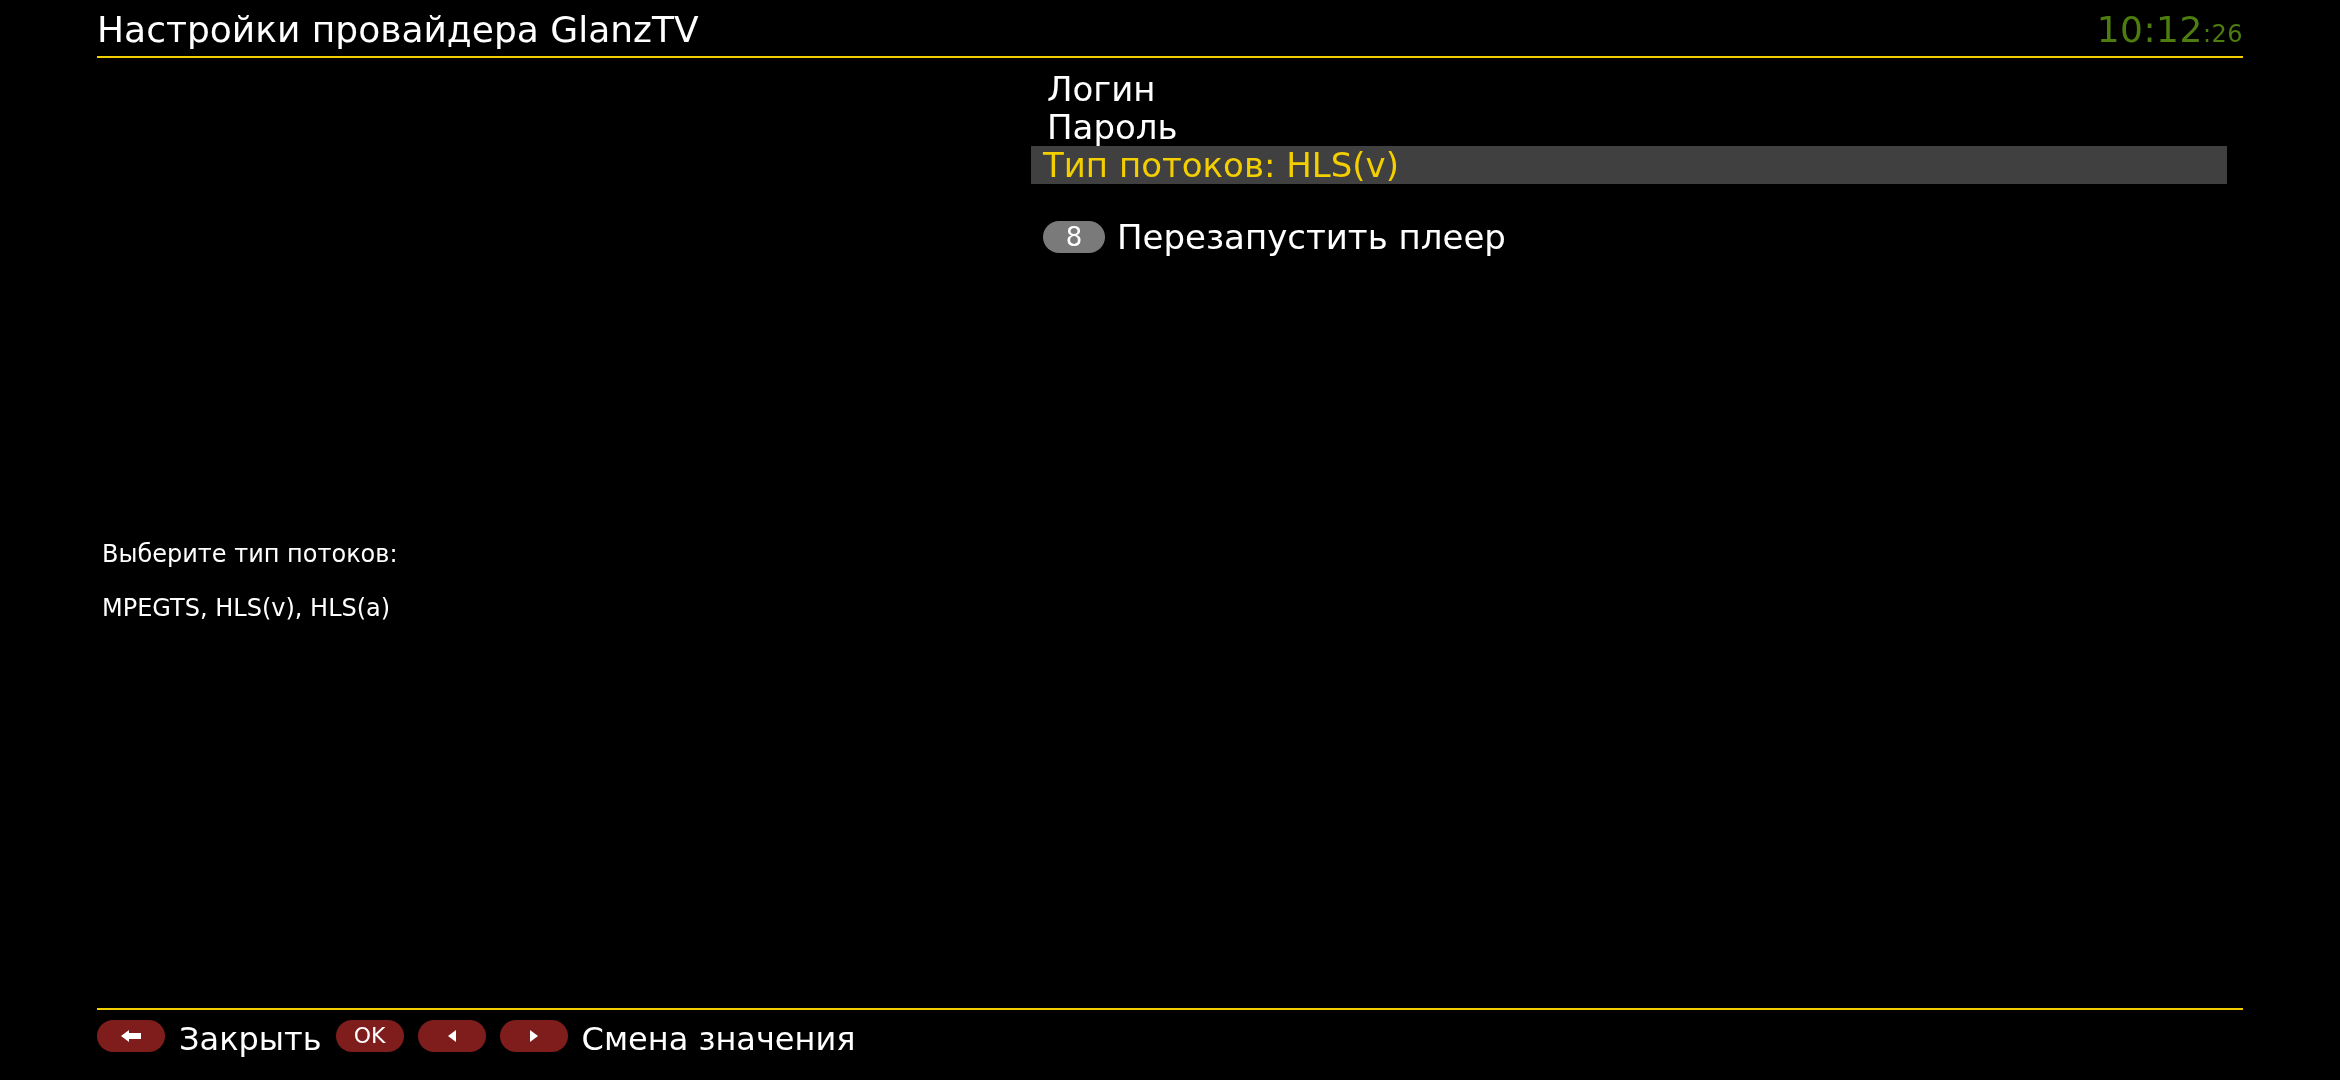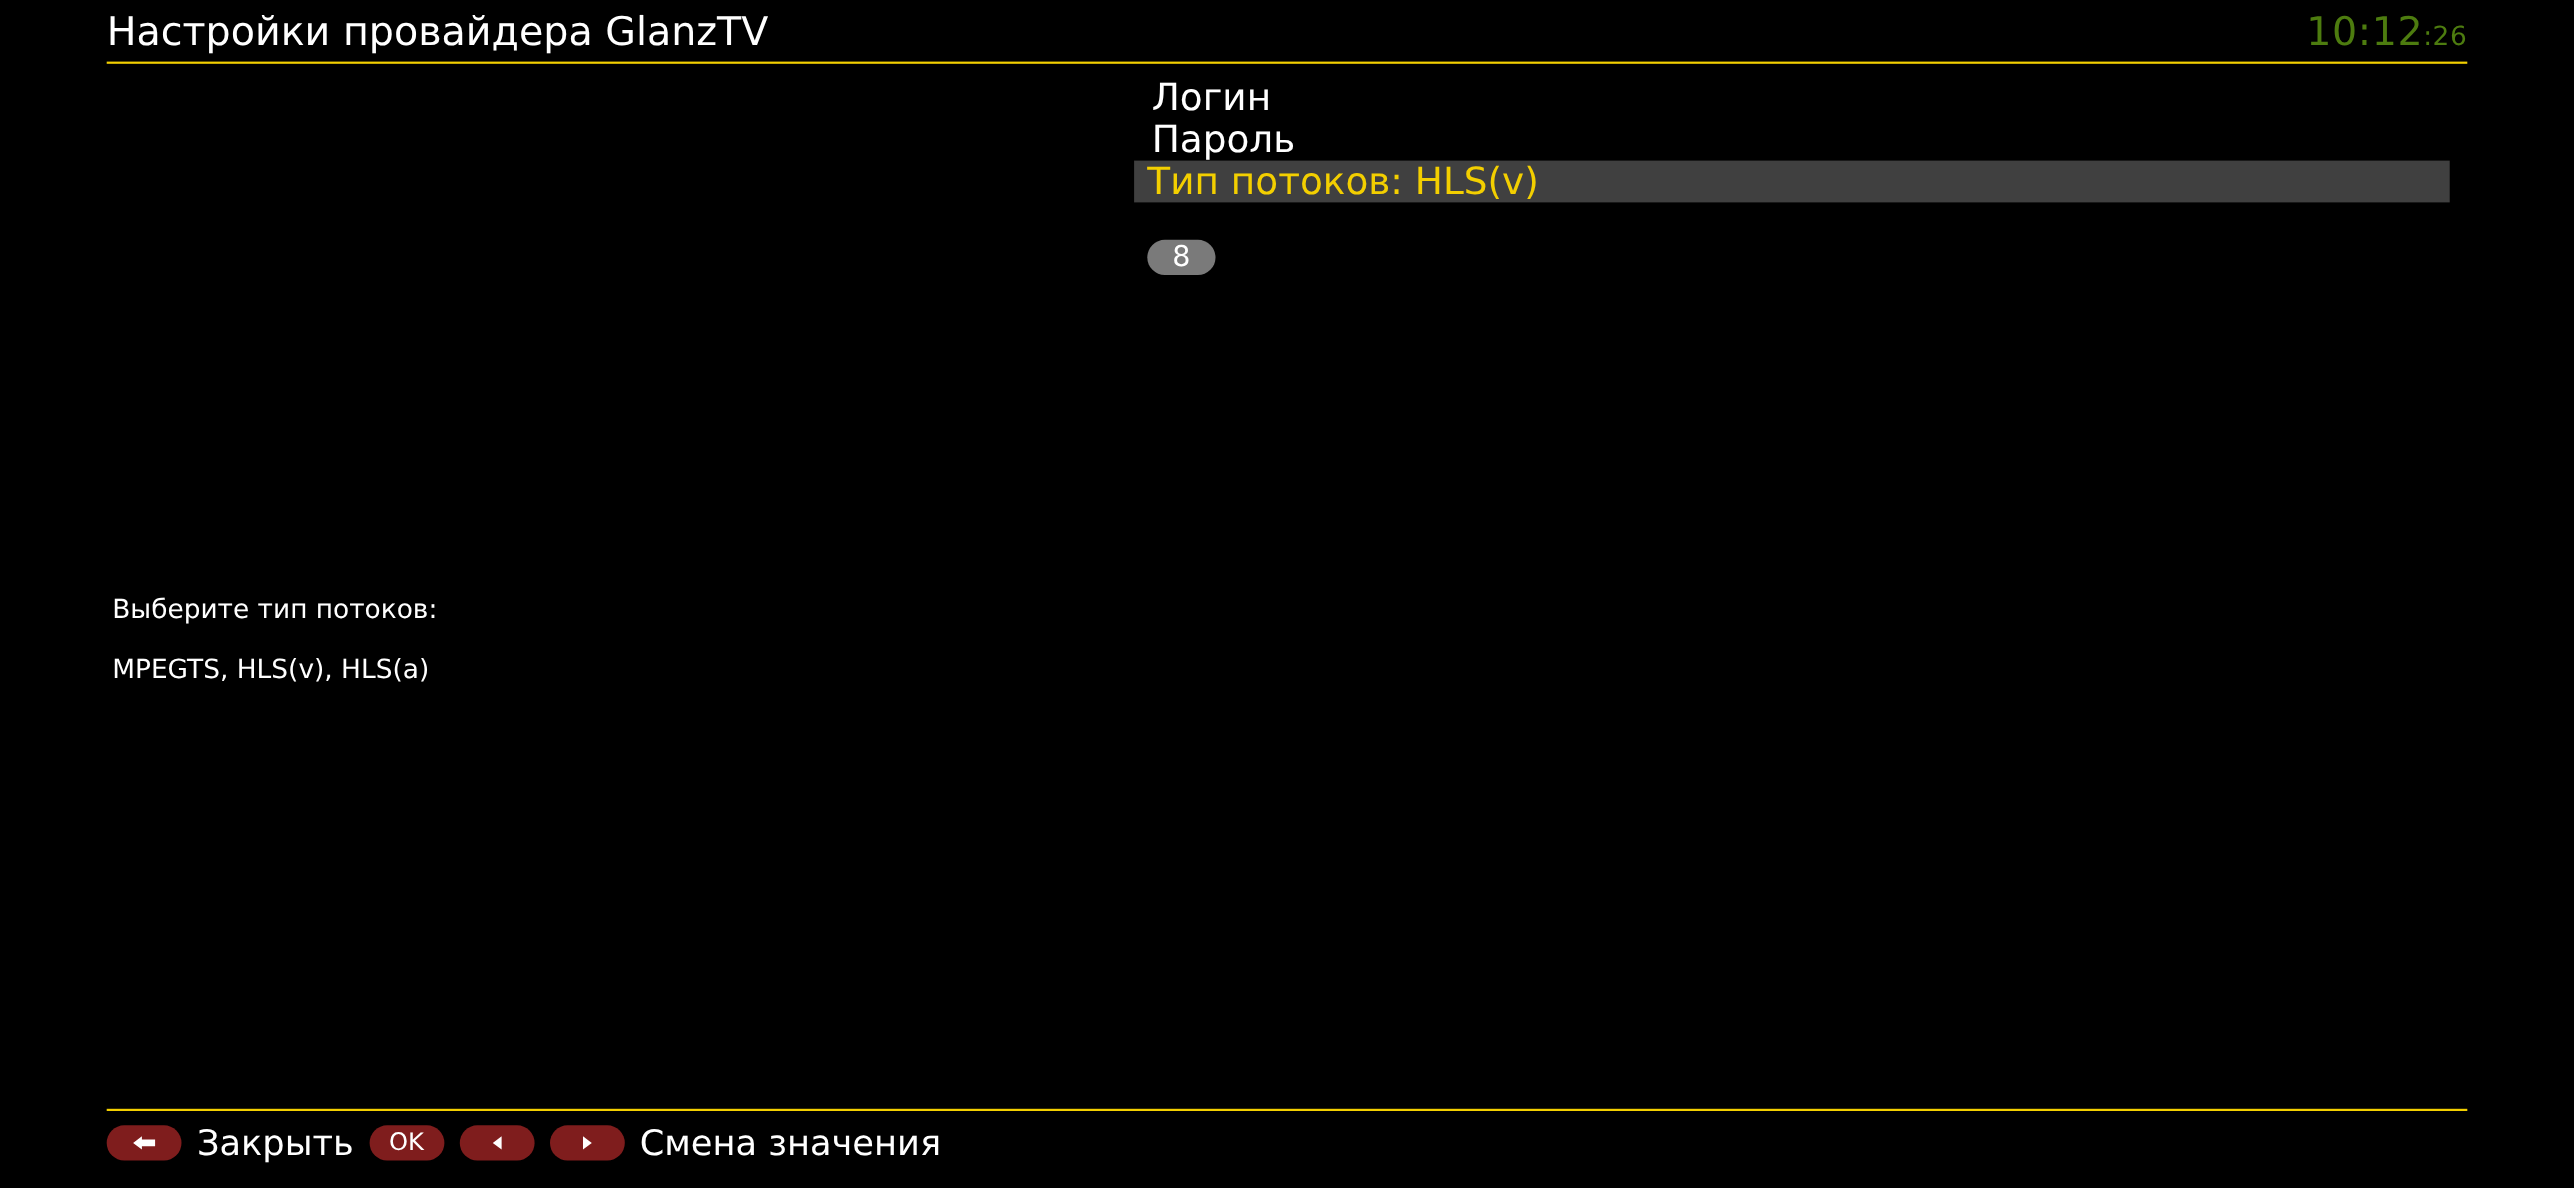--- a/index.html
+++ b/index.html
@@ -105,21 +105,20 @@
     white-space: pre-line;
   }
 
   
   .footer {
     position: absolute;
     left: 97px;
     right: 97px;
     bottom: 22px;
     display: flex;
-    align-items: center;
     gap: 14px;
     font-size: 32px;
     border-top: 2px solid #f3cf00;
     padding-top: 10px;
   }
 
   .pill {
     display: inline-flex;
     align-items: center;
     justify-content: center;
@@ -155,20 +154,21 @@
 
   <div class="menu">
     <div class="menu-row">Логин</div>
     <div class="menu-row">Пароль</div>
     <div class="menu-row selected">
       <span>Тип потоков: </span><span>HLS(v)</span>
     </div>
 
     <div class="action-row">
       <span class="num-badge">8</span>
+      <span>Перезапустить плеер</span>
     </div>
   </div>
 
   <div class="hint">
     <div>Выберите тип потоков:</div>
     <div>MPEGTS, HLS(v), HLS(a)</div>
   </div>
 
   <div class="footer">
     <span class="pill">

